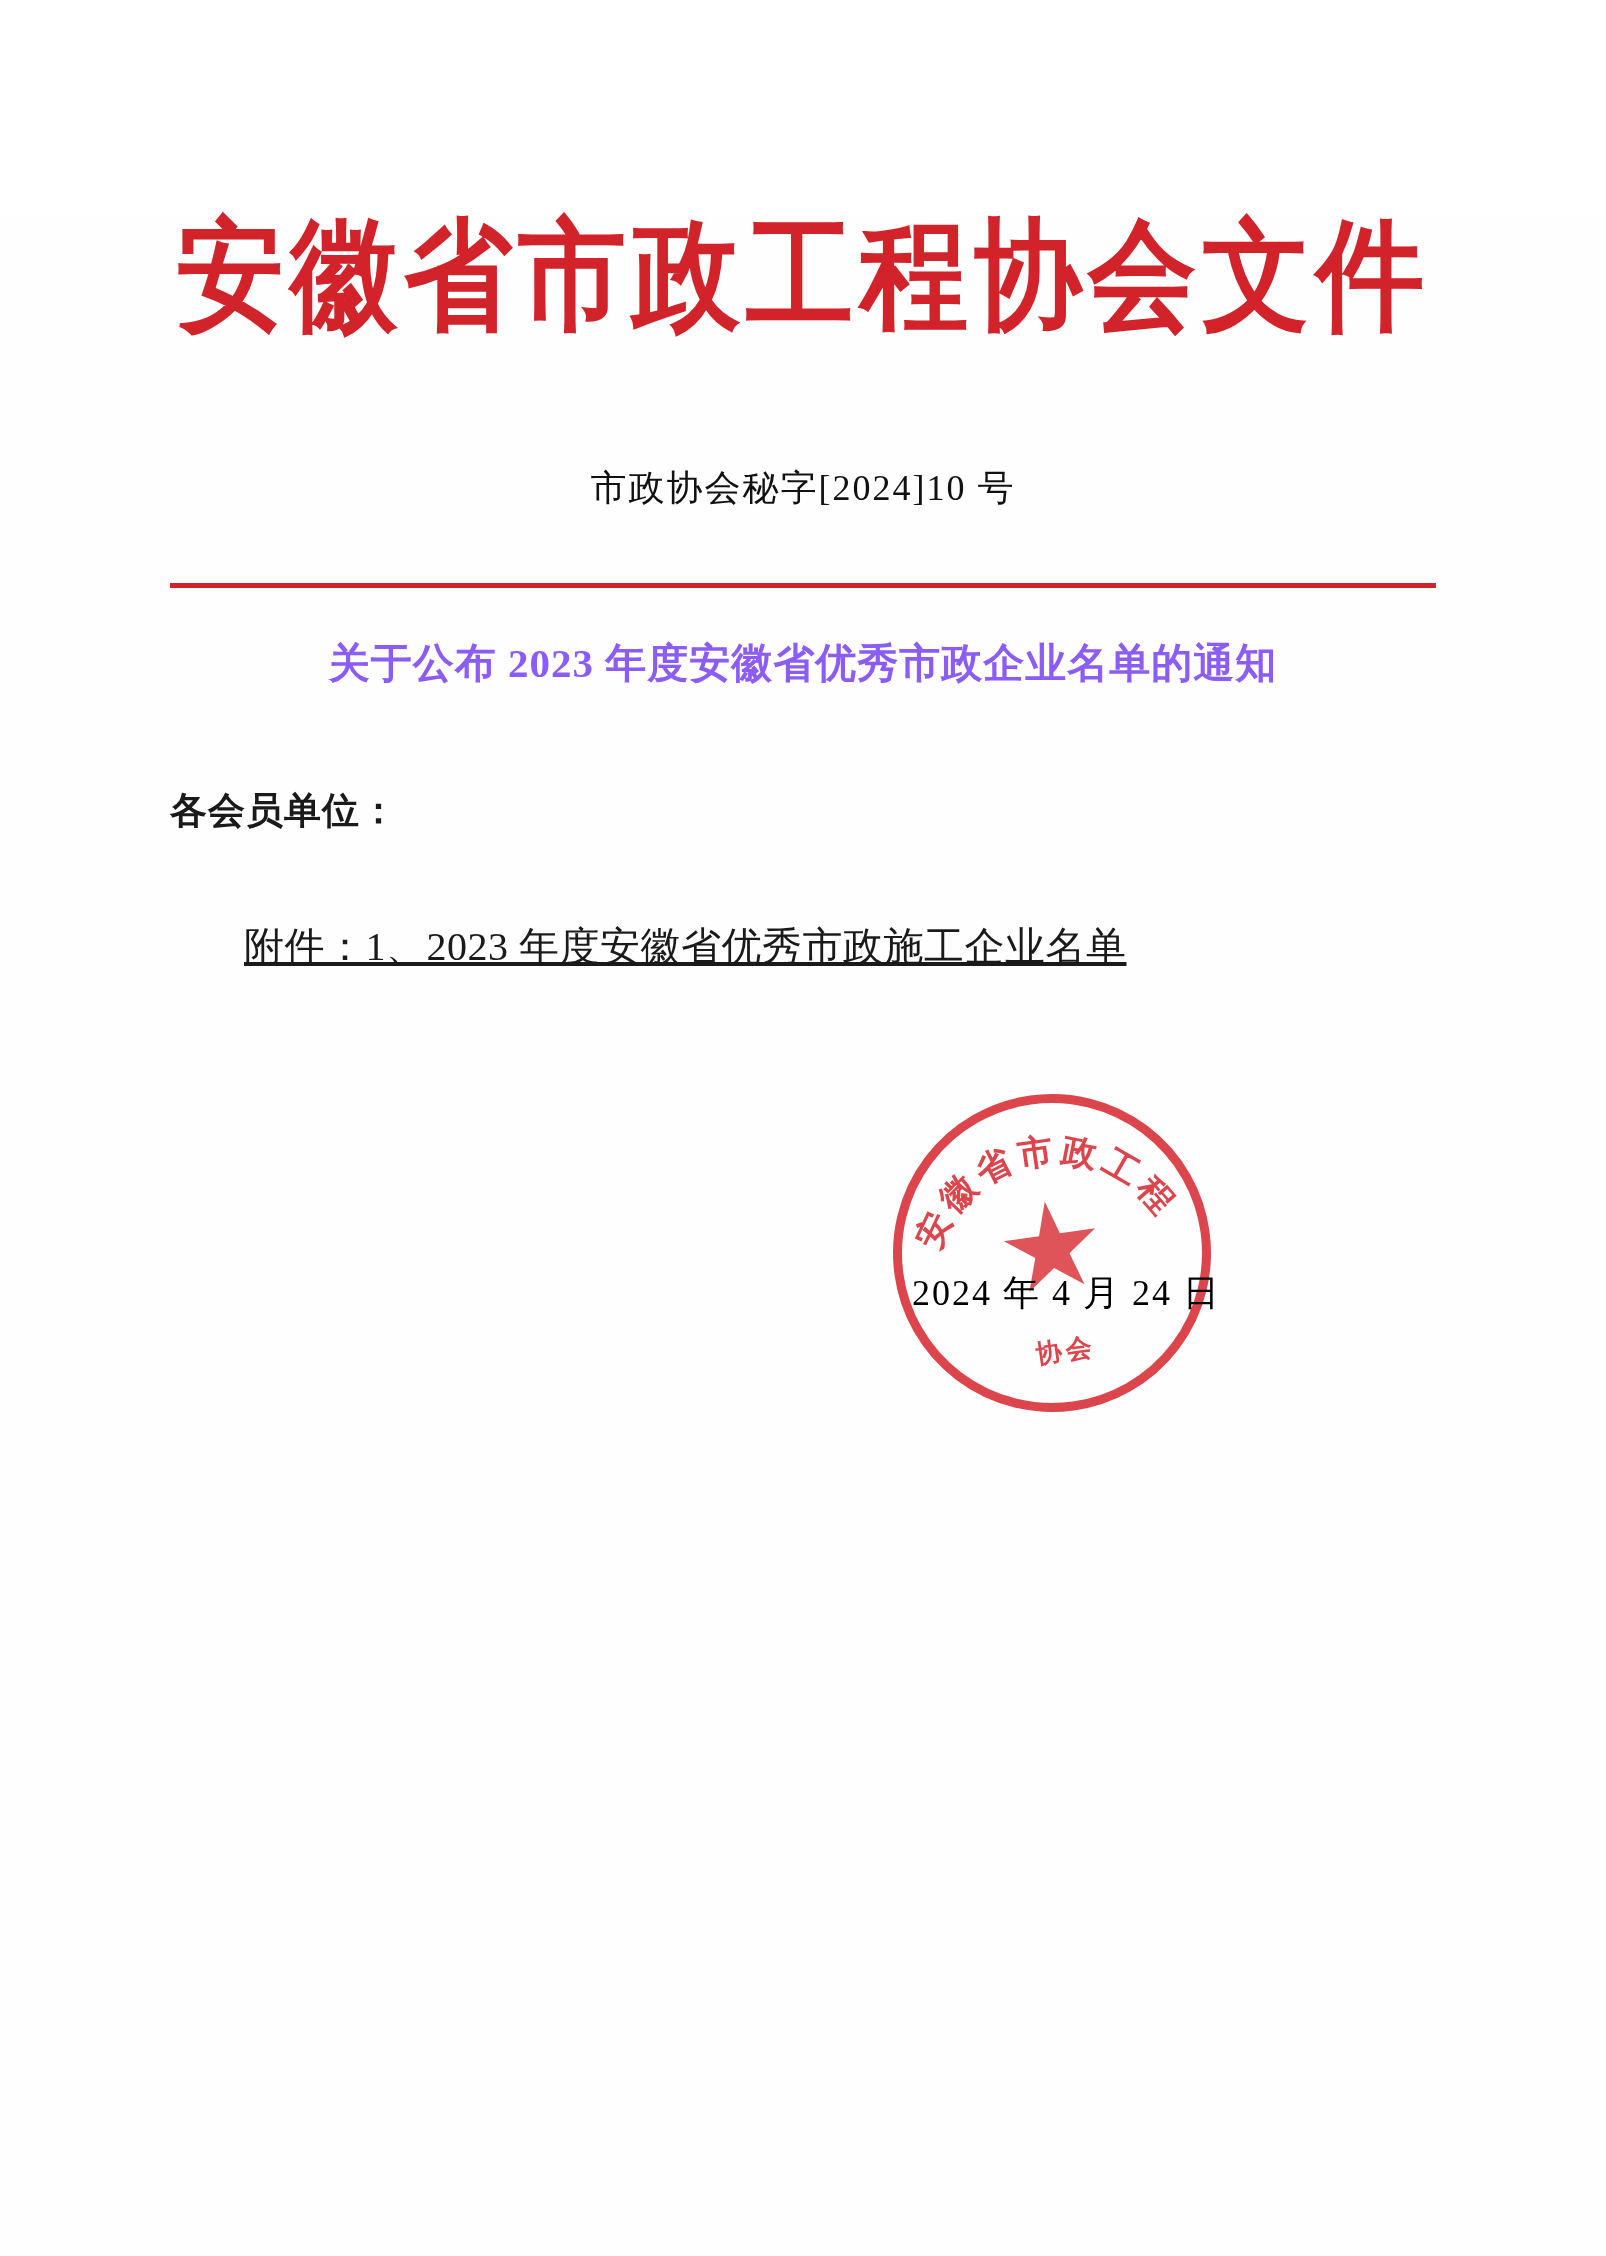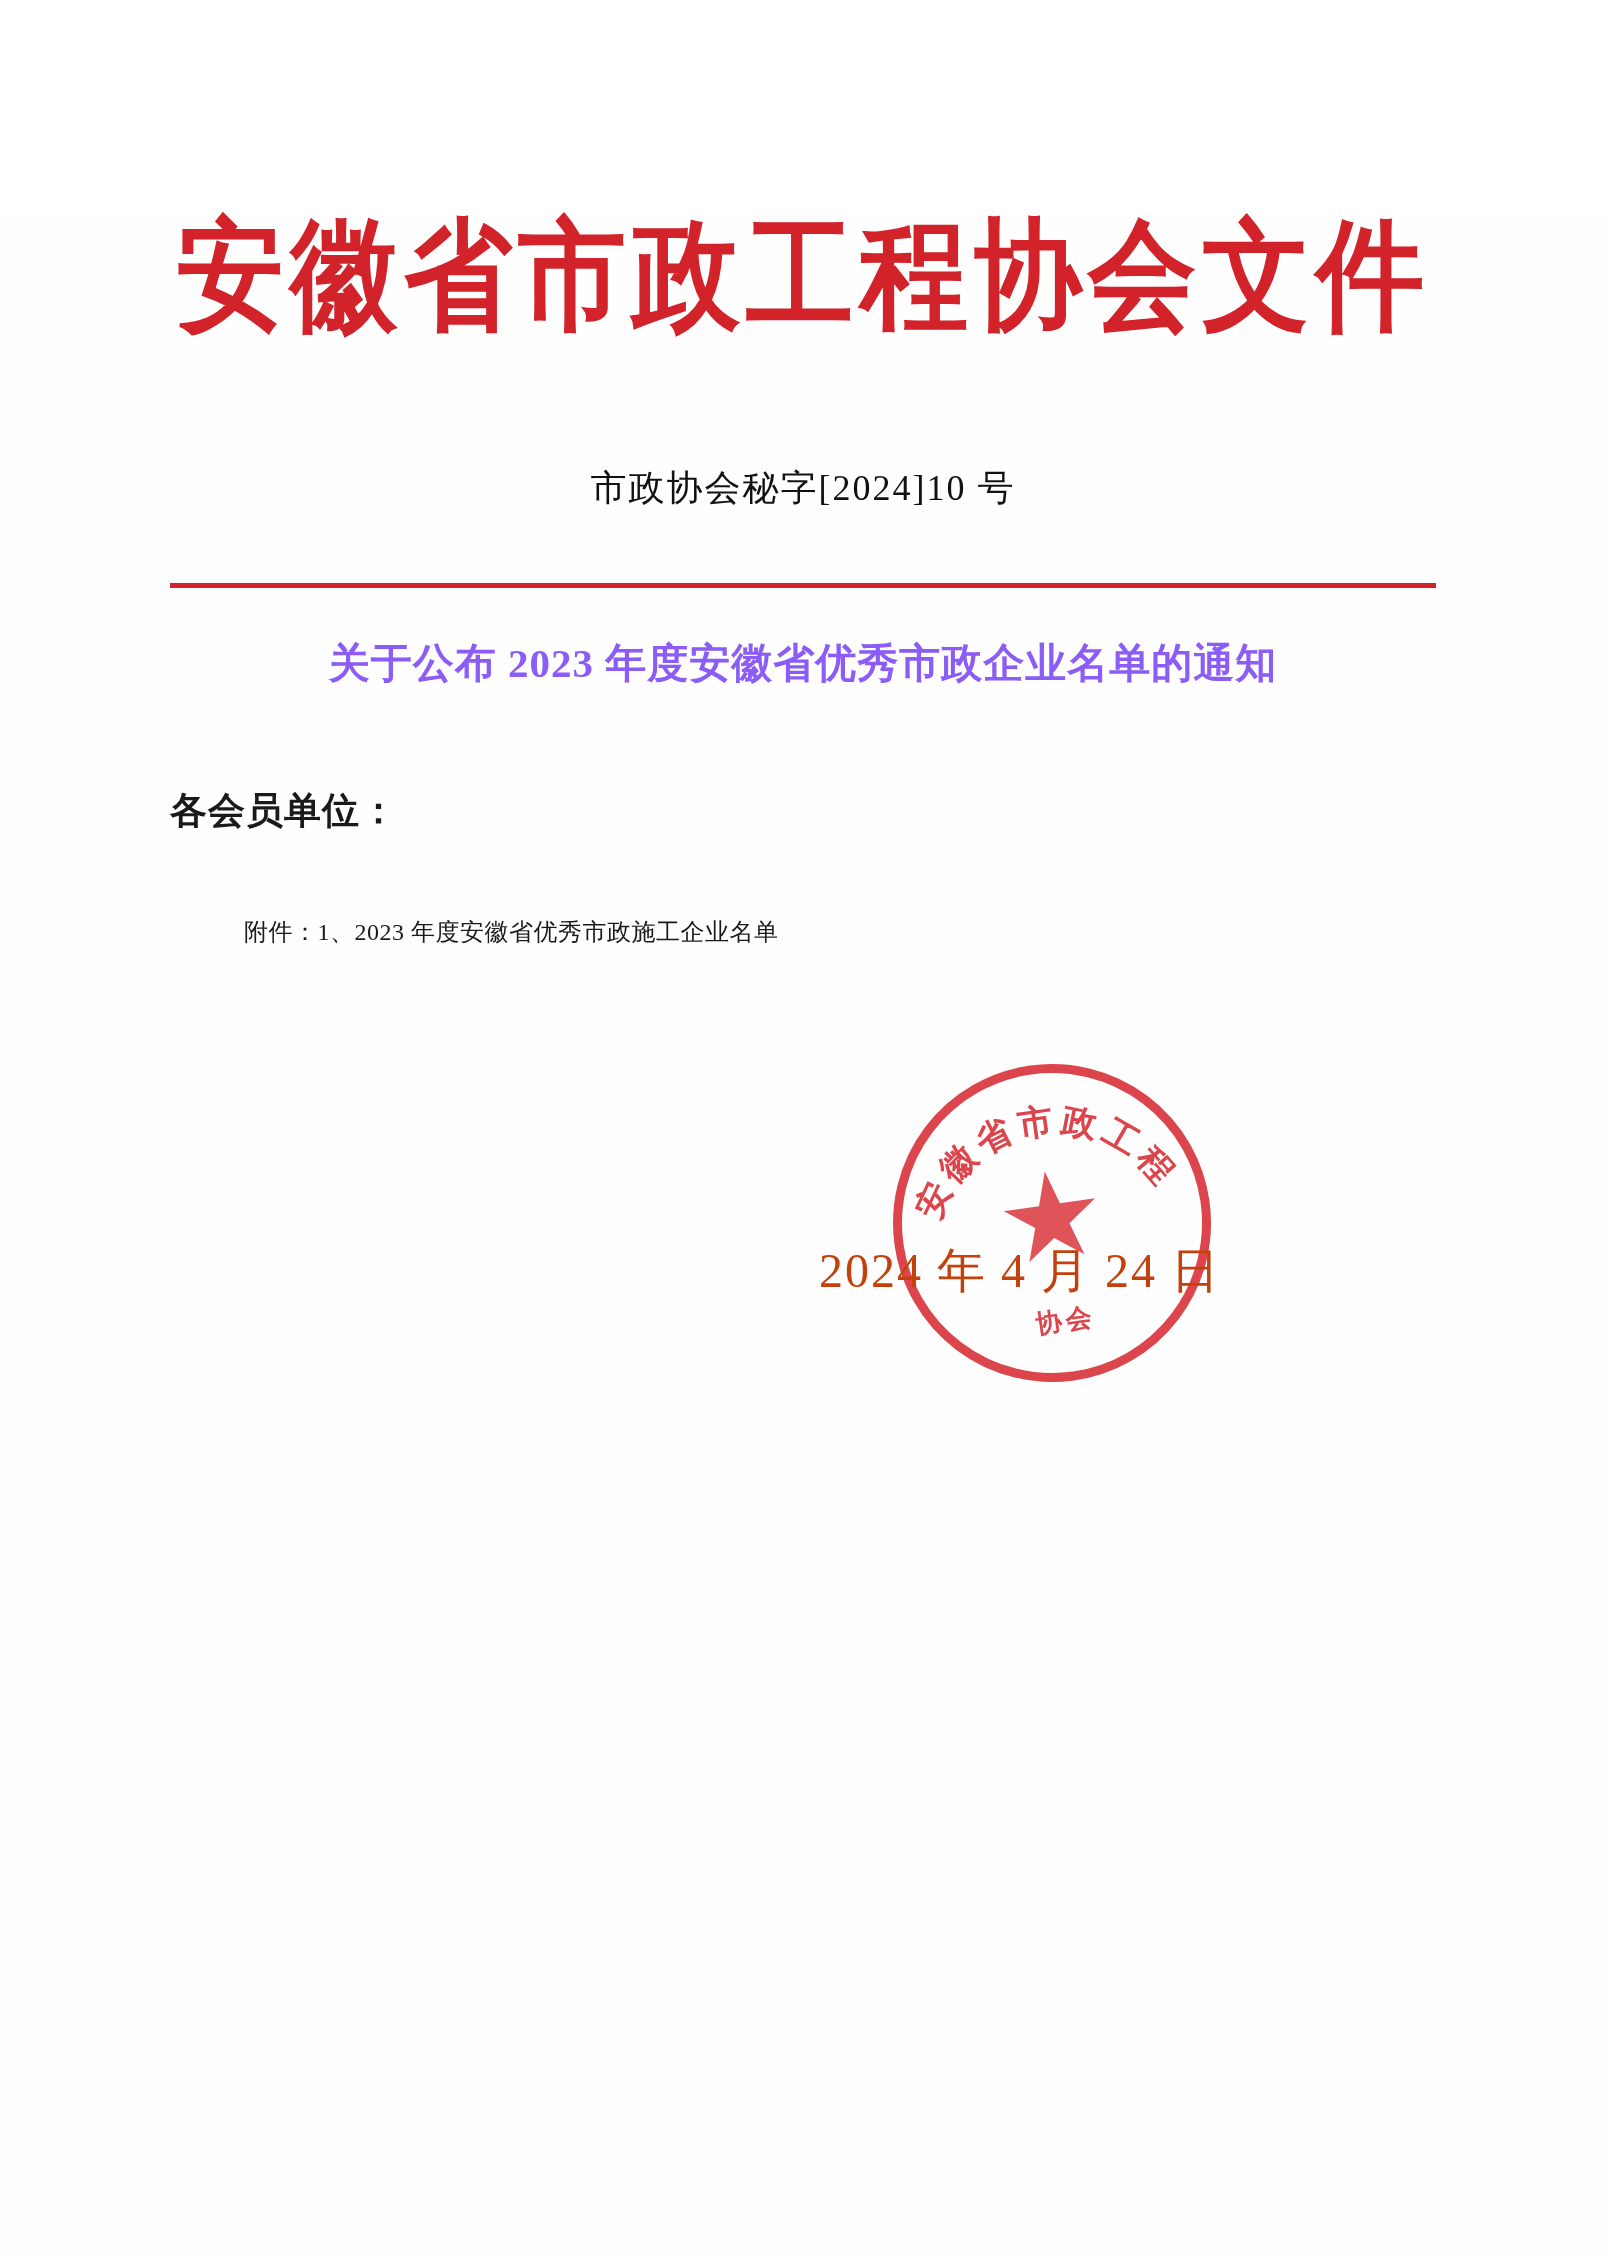--- a/index.html
+++ b/index.html
@@ -77,45 +77,46 @@
     font-size: 37px;
     line-height: 1.78;
     text-align: justify;
     text-indent: 74px;
     letter-spacing: 0.5px;
   }
 
   
   .attachments {
     margin-top: 74px;
-    font-size: 24px;
+    font-size: 40px;
     line-height: 1.85;
     letter-spacing: 0.5px;
     padding-left: 74px;
+    text-decoration: underline;
   }
   .attach-line {
     white-space: nowrap;
   }
   .attach-line.indented {
     padding-left: 100px;
   }
 
   
   .sign-block {
     margin-top: 110px;
     position: relative;
     height: 300px;
   }
   .doc-date {
     position: absolute;
     right: 215px;
     top: 175px;
-    font-size: 48px;
+    font-size: 36px;
     letter-spacing: 2px;
-    color: #c2410c;
+    color: #000000;
     white-space: nowrap;
   }
 
   
   .seal {
     position: absolute;
     right: 225px;
     top: 0px;
     width: 300px;
     height: 300px;

